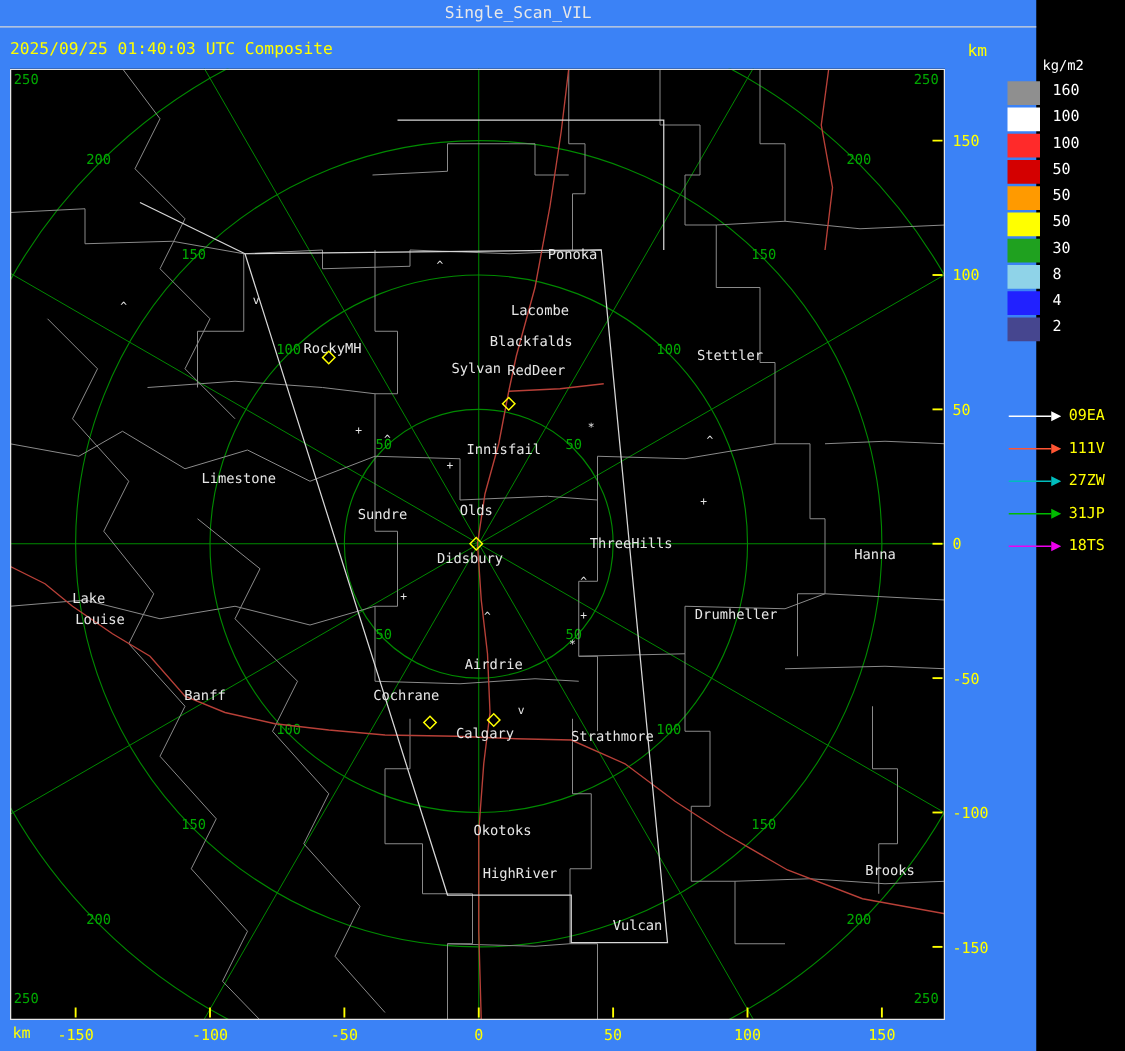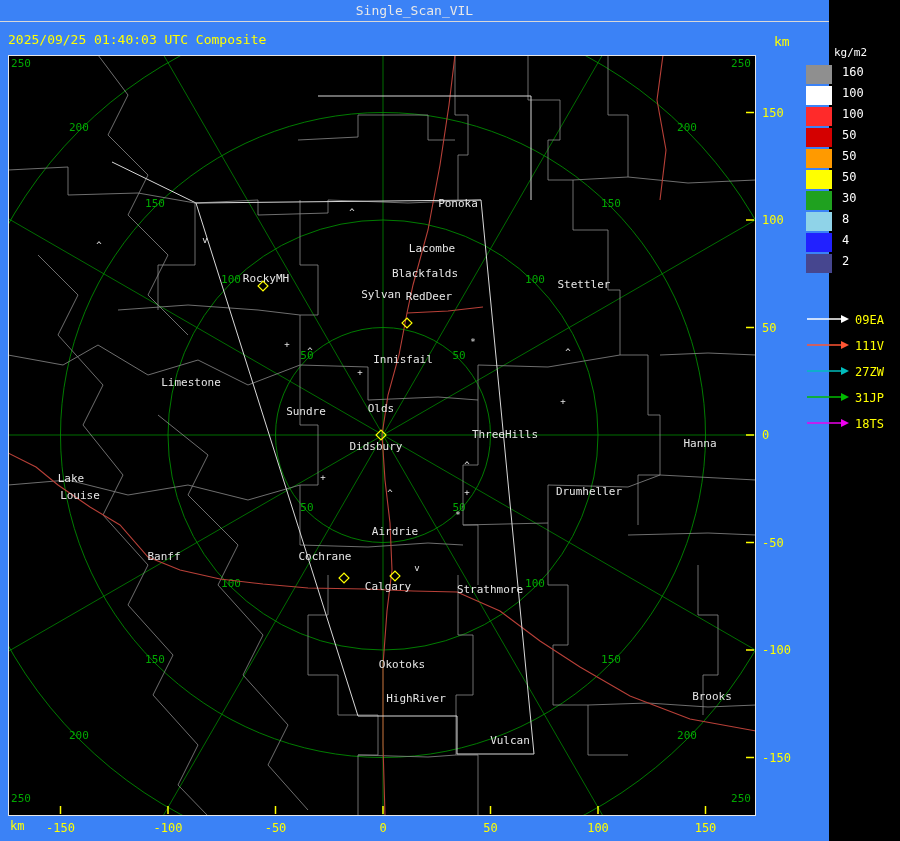--- a/index.html
+++ b/index.html
@@ -14,21 +14,21 @@
   #right-axis .t{position:absolute;left:4px;transform:translateY(-50%);color:#ffff00;font-size:12px;white-space:nowrap;}
   #bottom-axis{position:absolute;left:8px;top:819px;width:748px;height:18px;}
   #bottom-axis .t{position:absolute;transform:translateX(-50%);color:#ffff00;font-size:12px;white-space:nowrap;}
   .bottom-unit{position:absolute;left:10px;top:819px;color:#ffff00;font-size:12px;}
   .legend{position:absolute;left:806px;top:46px;width:94px;}
   .legend-title{color:#ffffff;font-size:11px;margin:0 0 6px 28px;}
   .scale-row{display:flex;align-items:flex-start;height:21px;}
   .swatch{width:26px;height:19px;flex:0 0 26px;margin-right:10px;}
   .scale-val{color:#ffffff;font-size:12px;}
   #legend-tracks{margin-top:38px;}
-  .track-row{display:flex;align-items:flex-start;height:26px;}
+  .track-row{display:flex;align-items:flex-end;height:26px;}
   .track-row svg{width:44px;height:12px;margin-right:5px;flex:0 0 44px;}
   .track-id{color:#ffff00;font-size:12px;}
 </style>
 </head>
 <body>
 
 <div class="screen">
   <div class="title-bar">
     <span>Single_Scan_VIL</span>
   </div>

